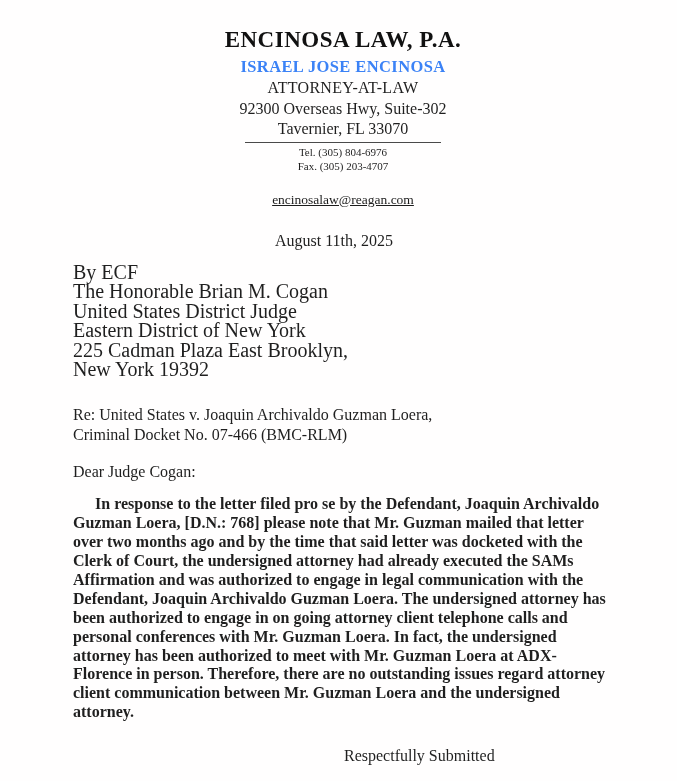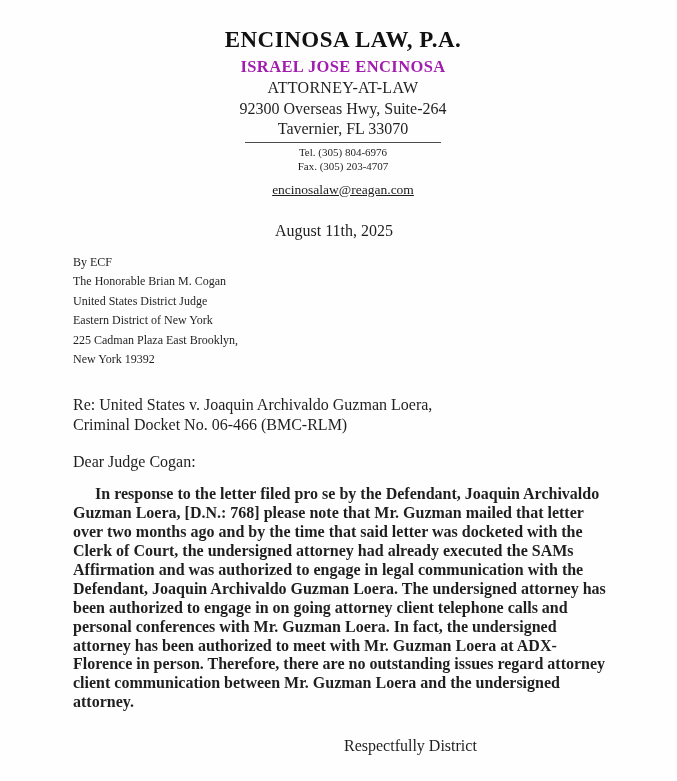--- a/index.html
+++ b/index.html
@@ -49,37 +49,37 @@
     margin: 3px auto 3px auto;
     border: 0;
     border-top: 1.6px solid #4a4a4a;
   }
   .contact-line {
     font-size: 11px;
     margin-top: 1px;
   }
   .email-line {
     font-size: 13.5px;
-    margin-top: 8px;
+    margin-top: 18px;
     text-decoration: underline;
     color: #1c1c1c;
     cursor: pointer;
     display: inline-block;
   }
   
   .date-line {
     text-align: center;
     font-size: 16px;
     margin-top: 24px;
     margin-right: 18px;
   }
   
   .recipient-block {
     margin-top: 13px;
-    font-size: 12px;
+    font-size: 20px;
     line-height: 19.4px;
   }
   
   .subject-block {
     margin-top: 26px;
     font-size: 16px;
     line-height: 19.4px;
   }
   
   .salutation {
@@ -123,23 +123,23 @@
     letter-spacing: 0.6px;
   }
 </style>
 </head>
 <body>
 
 <div class="page">
 
   <header class="letterhead">
     <div class="firm-name">ENCINOSA LAW, P.A.</div>
-    <div class="attorney-name" style="color: #a21caf;">ISRAEL JOSE ENCINOSA</div>
+    <div class="attorney-name" style="color: #3b82f6;">ISRAEL JOSE ENCINOSA</div>
     <div class="attorney-title">ATTORNEY-AT-LAW</div>
-    <div class="addr-line">92300 Overseas Hwy, Suite-264</div>
+    <div class="addr-line">92300 Overseas Hwy, Suite-302</div>
     <div class="addr-line">Tavernier, FL 33070</div>
     <hr class="head-rule">
     <div class="contact-line">Tel. (305) 804-6976</div>
     <div class="contact-line">Fax. (305) 203-4707</div>
     <div>
       <span class="email-line">encinosalaw@reagan.com</span>
     </div>
   </header>
 
   <div class="date-line">August 11th, 2025</div>
@@ -148,27 +148,27 @@
     <div>By ECF</div>
     <div>The Honorable Brian M. Cogan</div>
     <div>United States District Judge</div>
     <div>Eastern District of New York</div>
     <div>225 Cadman Plaza East Brooklyn,</div>
     <div>New York 19392</div>
   </div>
 
   <div class="subject-block">
     <div>Re: United States v. Joaquin Archivaldo Guzman Loera,</div>
-    <div>Criminal Docket No. 06-466 (BMC-RLM)</div>
+    <div>Criminal Docket No. 07-466 (BMC-RLM)</div>
   </div>
 
   <div class="salutation">Dear Judge Cogan:</div>
 
   <p class="body-paragraph">In response to the letter filed pro se by the Defendant, Joaquin Archivaldo Guzman Loera, [D.N.: 768] please note that Mr. Guzman mailed that letter over two months ago and by the time that said letter was docketed with the Clerk of Court, the undersigned attorney had already executed the SAMs Affirmation and was authorized to engage in legal communication with the Defendant, Joaquin Archivaldo Guzman Loera. The undersigned attorney has been authorized to engage in on going attorney client telephone calls and personal conferences with Mr. Guzman Loera. In fact, the undersigned attorney has been authorized to meet with Mr. Guzman Loera at ADX-Florence in person. Therefore, there are no outstanding issues regard attorney client communication between Mr. Guzman Loera and the undersigned attorney.</p>
 
-  <div class="respectfully">Respectfully District</div>
+  <div class="respectfully">Respectfully Submitted</div>
 
   <div class="signature-line">
     <span>By:</span>
     <span class="signature-underlined"><span class="sig-prefix">/s/</span> <span class="sig-script">Israel Jose Encinosa.</span></span>
   </div>
 
 </div>
 
 </body></html>

